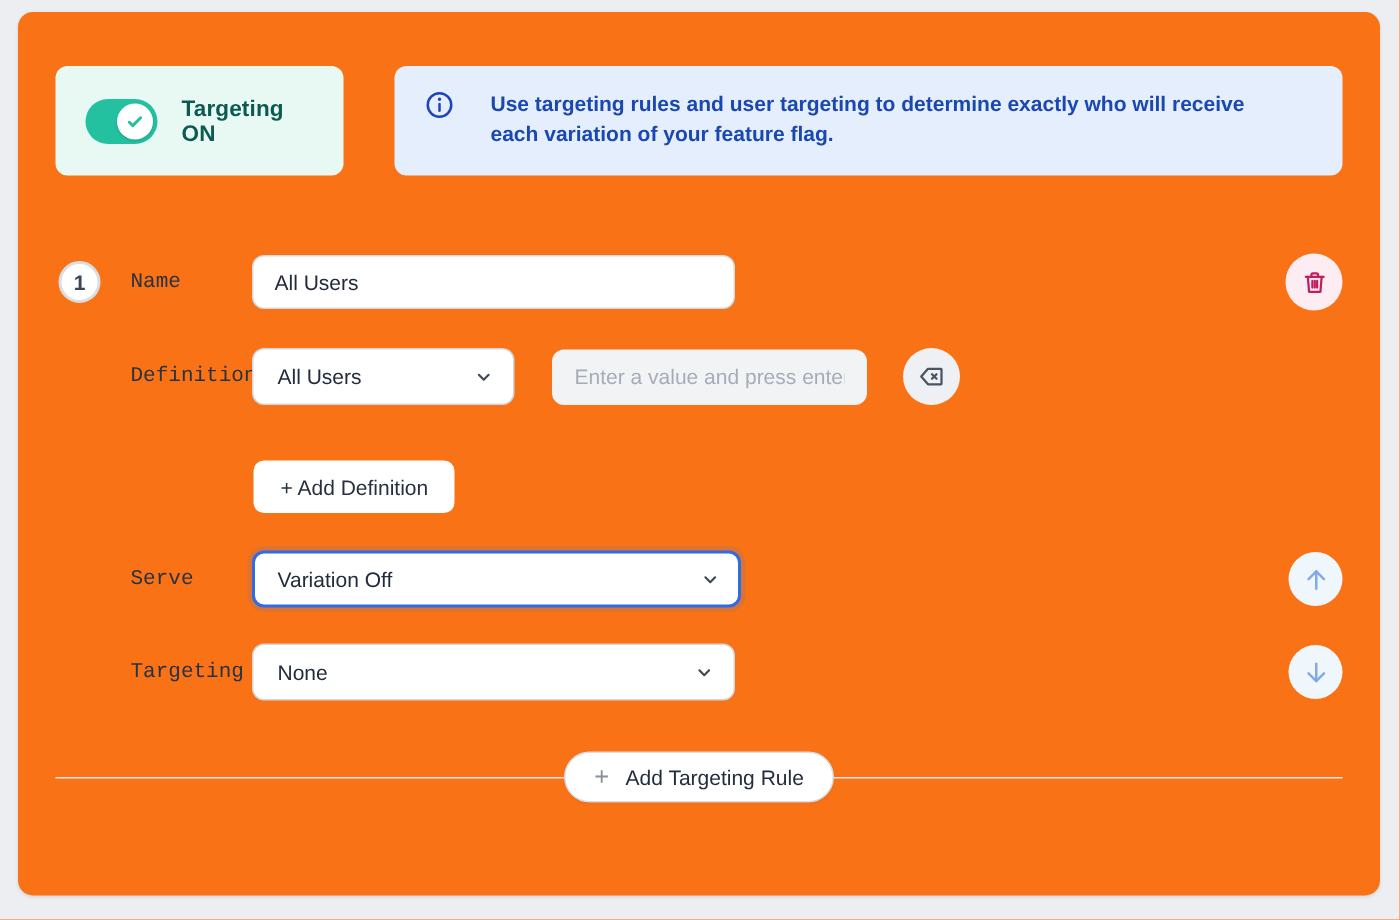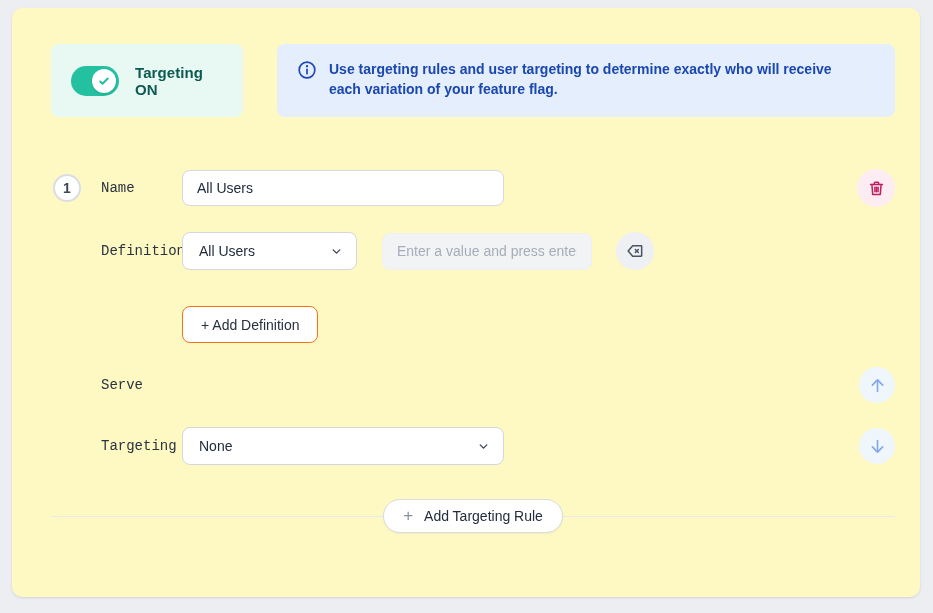--- a/index.html
+++ b/index.html
@@ -7,24 +7,24 @@
   body {
     font-family: "Liberation Sans", "DejaVu Sans", sans-serif;
     background: #edeef1;
     overflow: hidden;
     -webkit-font-smoothing: antialiased;
   }
   .page { width: 933px; height: 613px; position: relative; }
   .card {
     position: absolute; left: 12px; top: 8px;
     width: 908px; height: 589px;
-    background: #fef9c3;
+    background: #f97316;
     border-radius: 10px;
     box-shadow: 0 1px 3px rgba(16,24,40,.07), 0 1px 2px rgba(16,24,40,.05);
-    padding: 36px 25px 0 39px;
+    padding: 36px 25px 0 25px;
   }
   
   .top-row { display: flex; gap: 34px; height: 73px; }
   .toggle-box {
     width: 192px; height: 73px; flex: 0 0 auto;
     background: var(--mint, #e7f9f2);
     border-radius: 8px;
     display: flex; align-items: center; gap: 16px;
     padding: 0 20px;
   }
@@ -38,21 +38,21 @@
     width: 24px; height: 24px; border-radius: 50%;
     background: #fff; display: flex; align-items: center; justify-content: center;
     box-shadow: 0 1px 2px rgba(0,0,0,.15);
   }
   .knob svg { width: 12px; height: 12px; color: var(--teal, #23c1a0); }
   .toggle-label { font-size: 15px; font-weight: 700; color: #0d5a52; letter-spacing: .1px; }
   .info-banner {
     flex: 1 1 auto; height: 73px;
     background: var(--banner-bg, #e4eefc);
     border-radius: 8px;
-    display: flex; align-items: flex-start; gap: 12px;
+    display: flex; align-items: flex-start; gap: 24px;
     padding: 15px 46px 15px 20px;
   }
   .info-banner svg { width: 20px; height: 20px; color: #1d45b8; flex: 0 0 auto; margin-top: 1px; }
   .info-text {
     font-size: 14px; line-height: 20px; font-weight: 600;
     color: var(--banner-text, #1a47b0);
   }
   
   .section-header { display: flex; align-items: center; margin-top: 21px; height: 26px; }
   .hline { flex: 1 1 auto; height: 1px; background: #e7e9ed; }
@@ -205,20 +205,26 @@
 
       <div class="row mb24">
         <div class="num-col"></div>
         <div class="label-col"></div>
         <button class="btn-outline">+ Add Definition</button>
       </div>
 
       <div class="row mb24">
         <div class="num-col"></div>
         <div class="label-col">Serve</div>
+        <div class="select select-serve">
+          <span>Variation Off</span>
+          <svg viewBox="0 0 24 24" fill="none" stroke="currentColor" stroke-width="2.6" stroke-linecap="round" stroke-linejoin="round">
+              <path d="M6 9l6 6 6-6"></path>
+            </svg>
+        </div>
         <div class="spacer"></div>
         <button class="icon-btn arrow-btn">
           <svg viewBox="0 0 24 24" fill="none" stroke="currentColor" stroke-width="2.1" stroke-linecap="round" stroke-linejoin="round">
               <path d="M12 19.5V5"></path>
               <path d="M5.5 11.5L12 5l6.5 6.5"></path>
             </svg>
         </button>
       </div>
 
       <div class="row">

